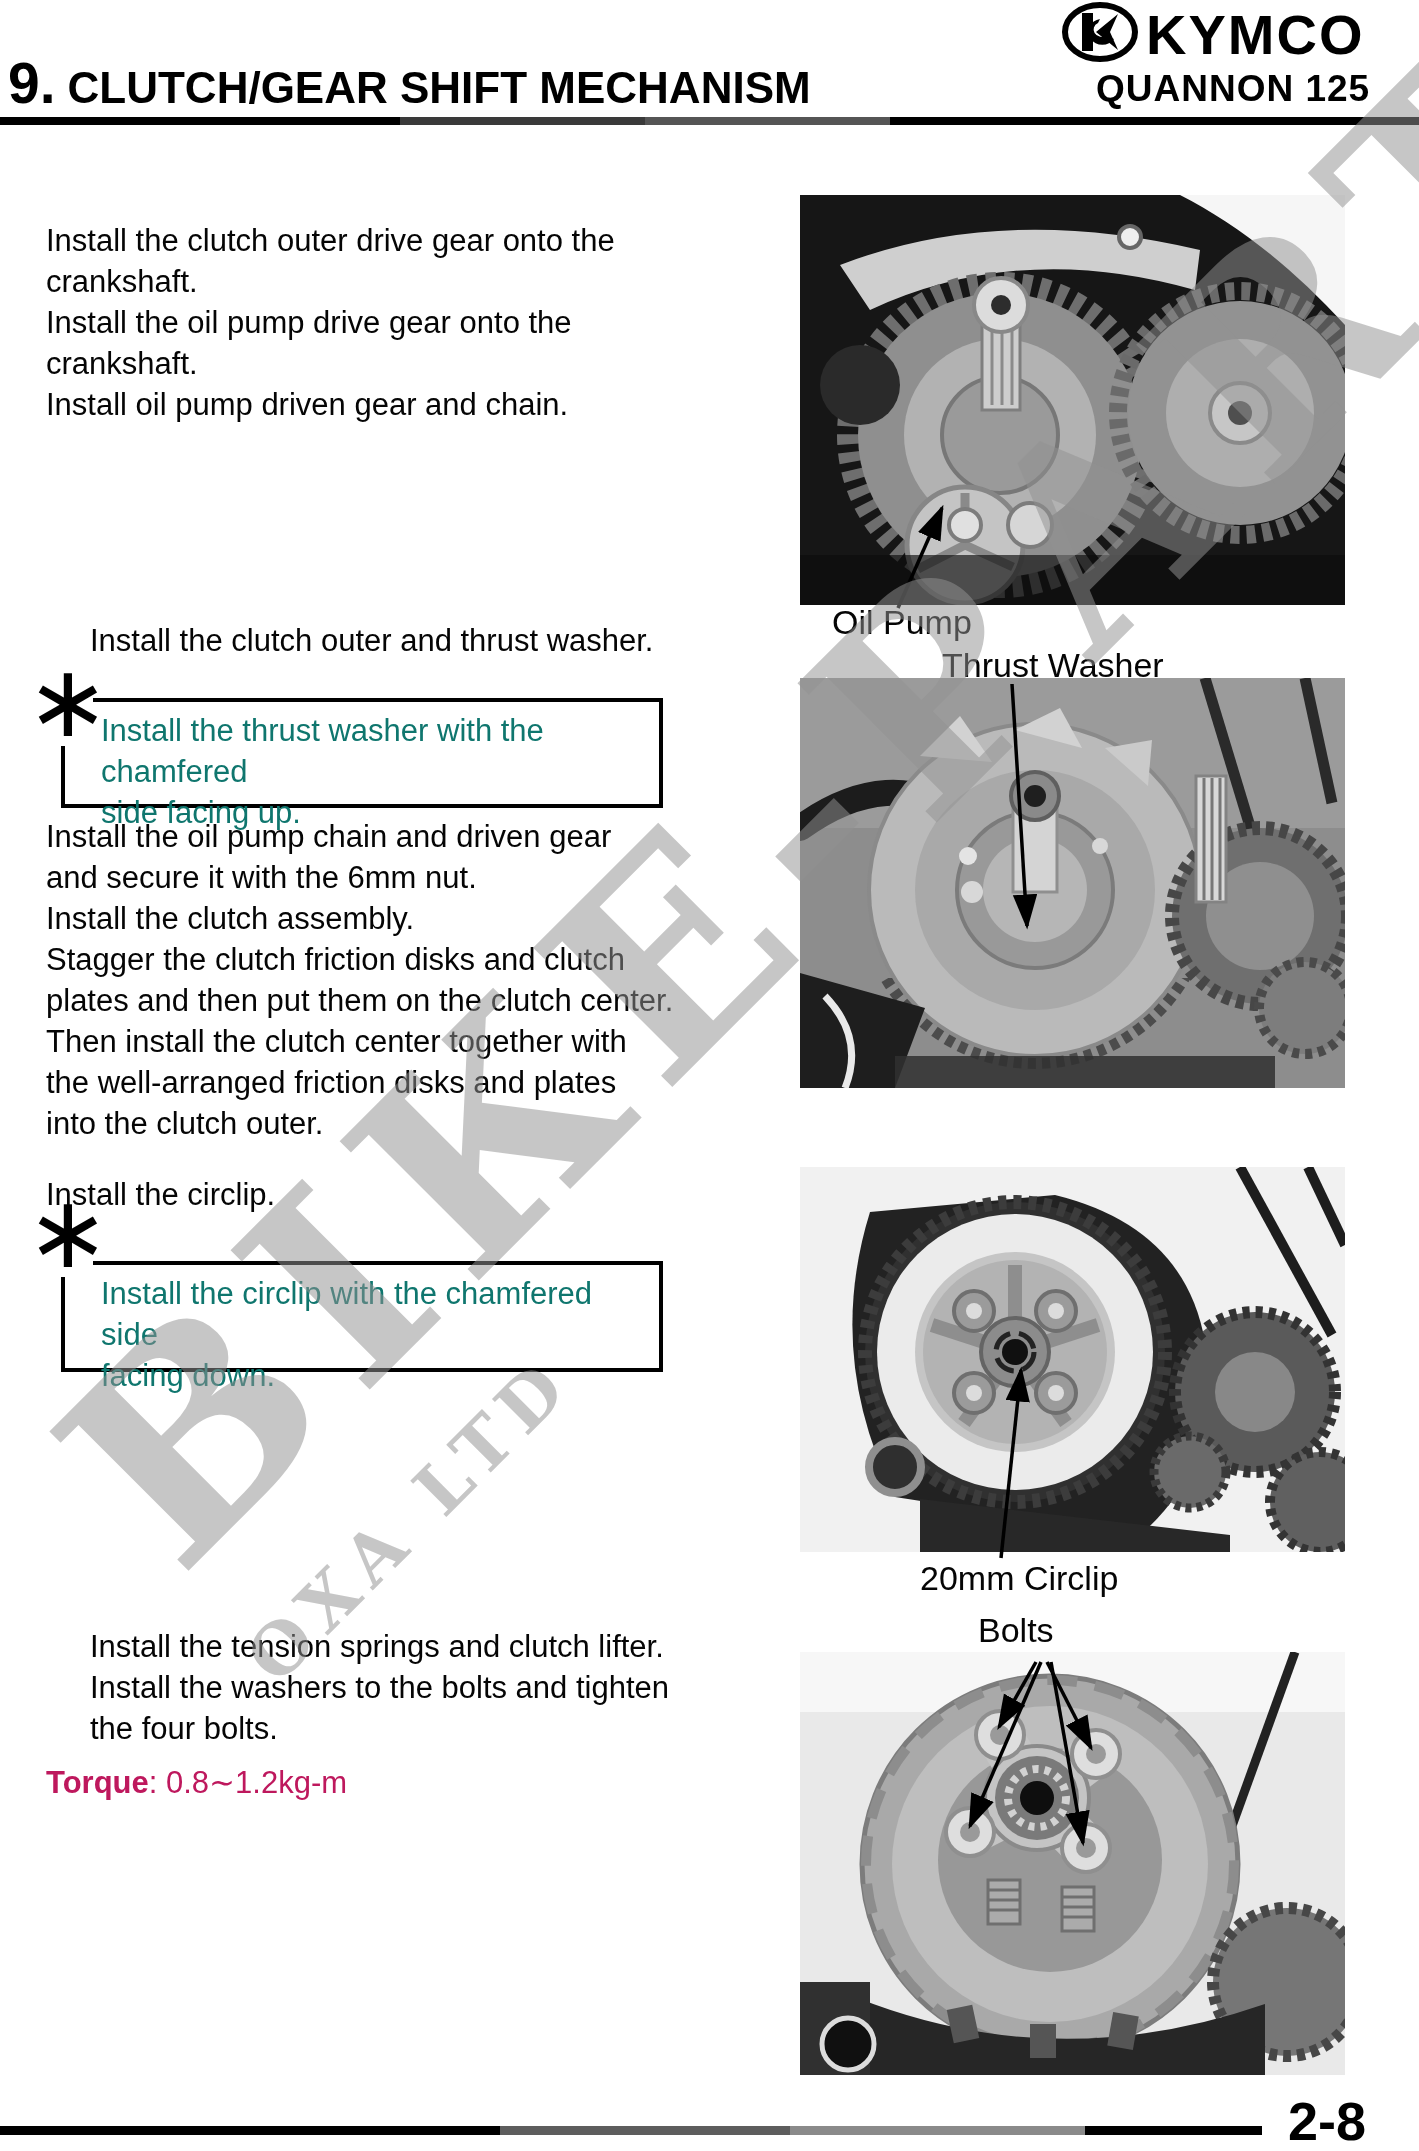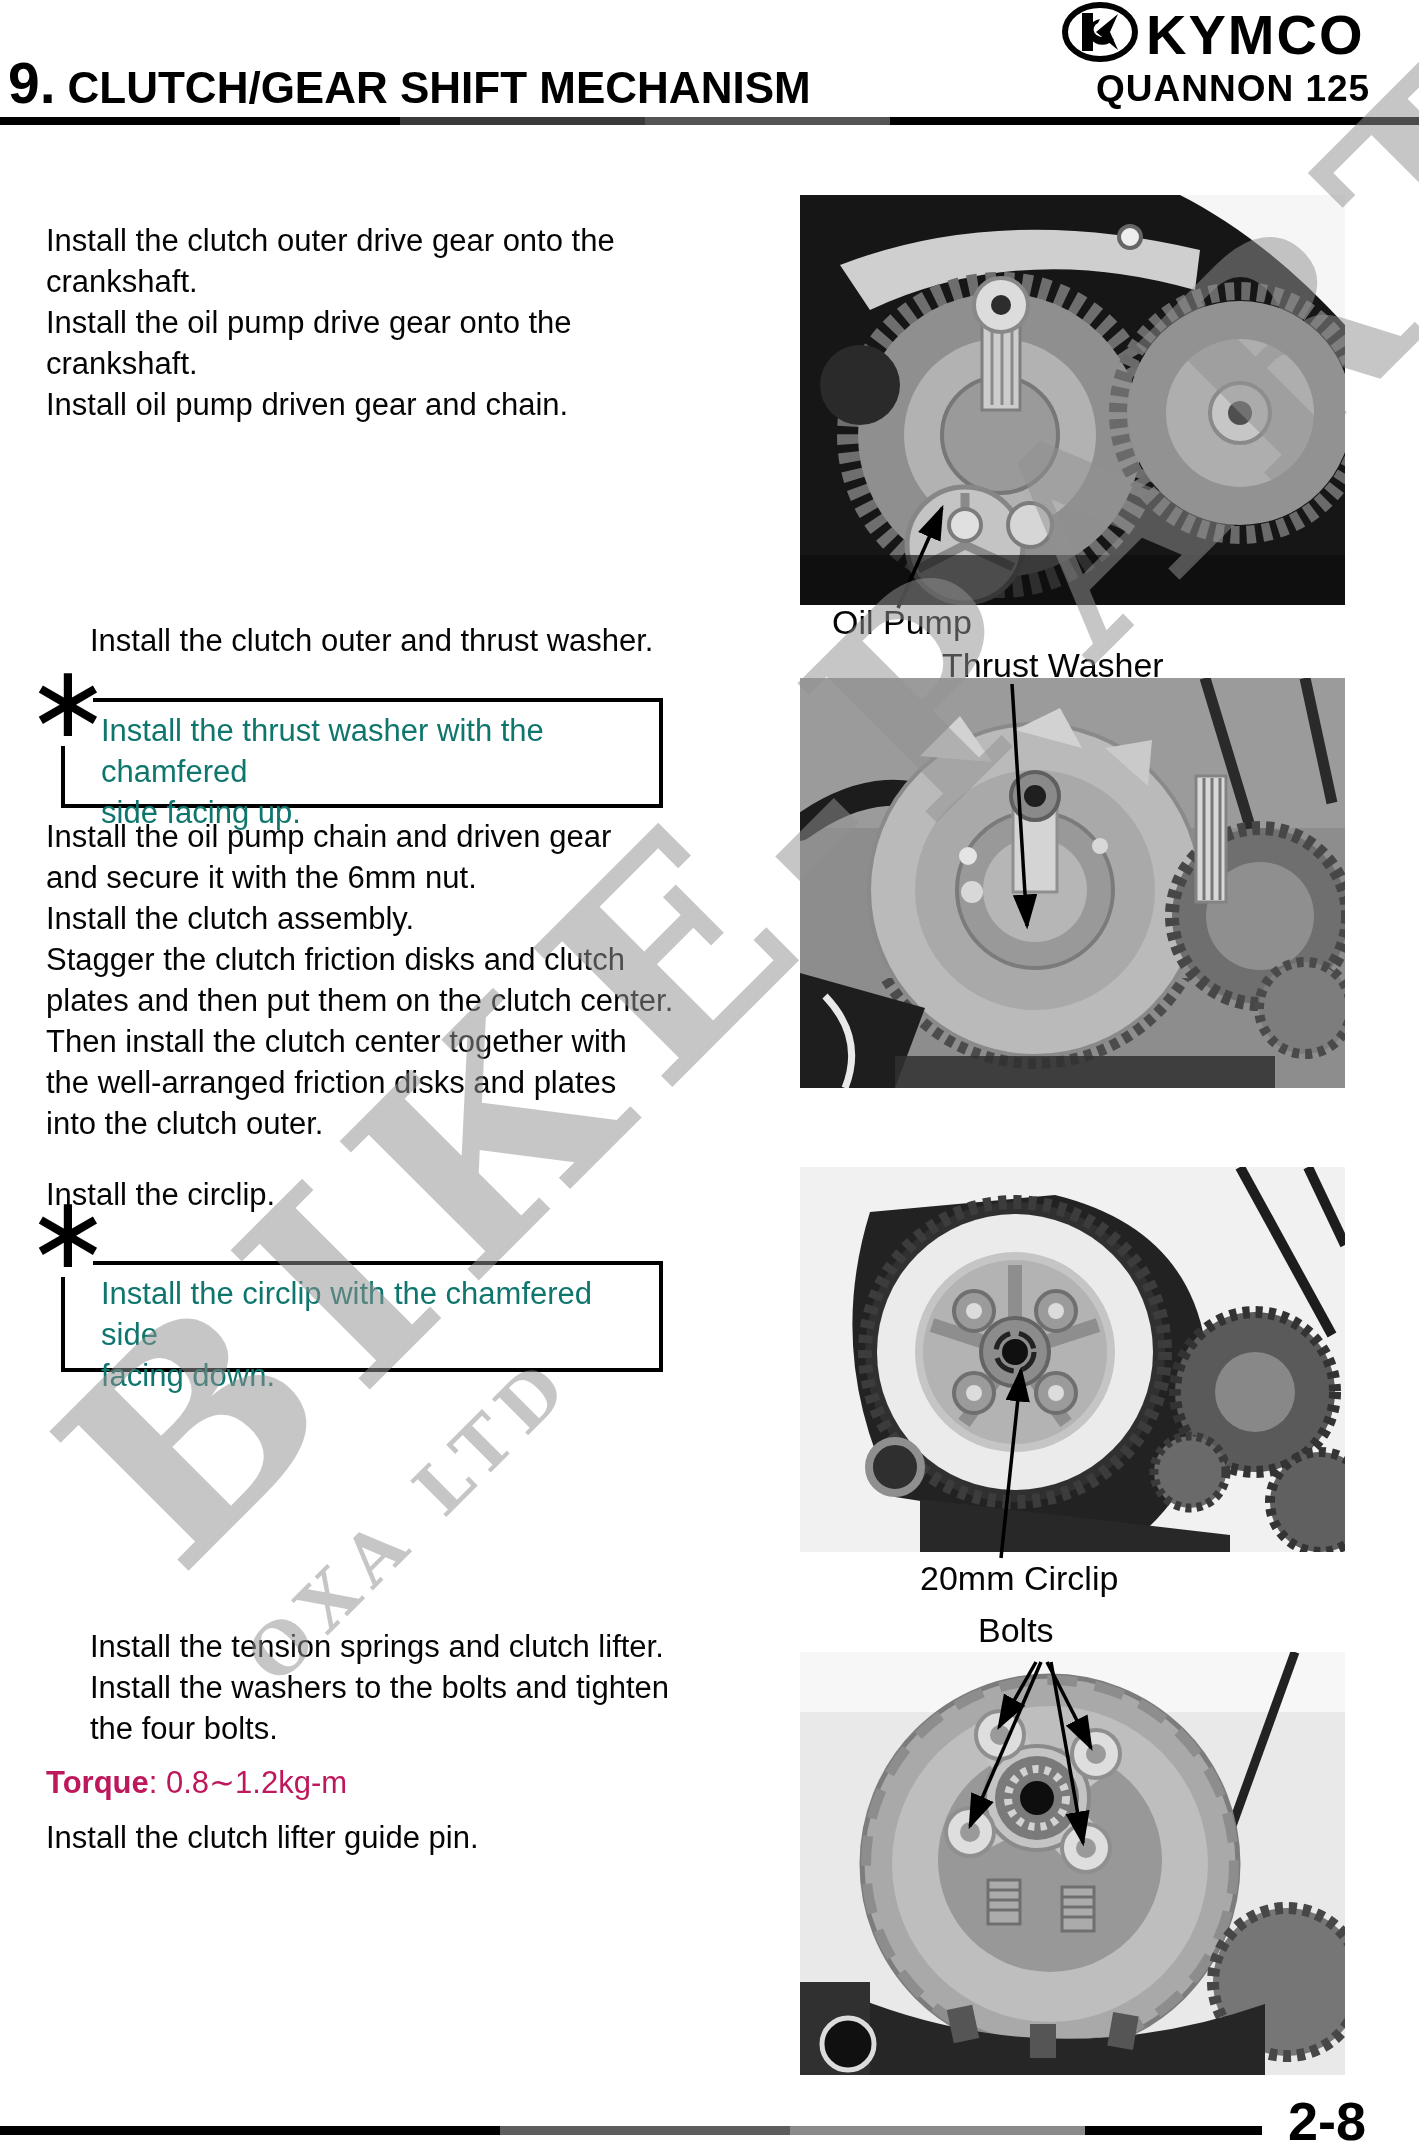--- a/index.html
+++ b/index.html
@@ -92,21 +92,20 @@
   <div class="nb-star" style="left:26px;top:1183px;">∗</div>
 
   <div class="para" style="top:1626px;margin-left:44px;">Install the tension springs and clutch lifter.
 Install the washers to the bolts and tighten
 the four bolts.</div>
 
   <div class="torque-line" style="top:1762px;">
     <b>Torque</b><span>: 0.8∼1.2kg-m</span>
   </div>
 
-  <div class="para" style="top:1817px;">Install the clutch lifter guide pin.</div>
 
   <svg class="photo" style="left:800px;top:195px;" width="545" height="410" viewBox="0 0 545 410">
     <rect width="545" height="410" fill="#161616"></rect>
     <path d="M380,0 L545,0 L545,130 C490,70 435,28 380,0 Z" fill="#f6f6f6"></path>
     <path d="M40,70 Q200,8 400,55 L395,95 Q220,45 70,115 Z" fill="#cfcfcf"></path>
     <circle cx="330" cy="42" r="11" fill="#eee" stroke="#666" stroke-width="4"></circle>
     <circle cx="455" cy="120" r="10" fill="#eee" stroke="#666" stroke-width="4"></circle>
 
     <circle cx="200" cy="240" r="152" fill="none" stroke="#6e6e6e" stroke-width="22" stroke-dasharray="10 8"></circle>
     <circle cx="200" cy="240" r="142" fill="#8f8f8f"></circle>

